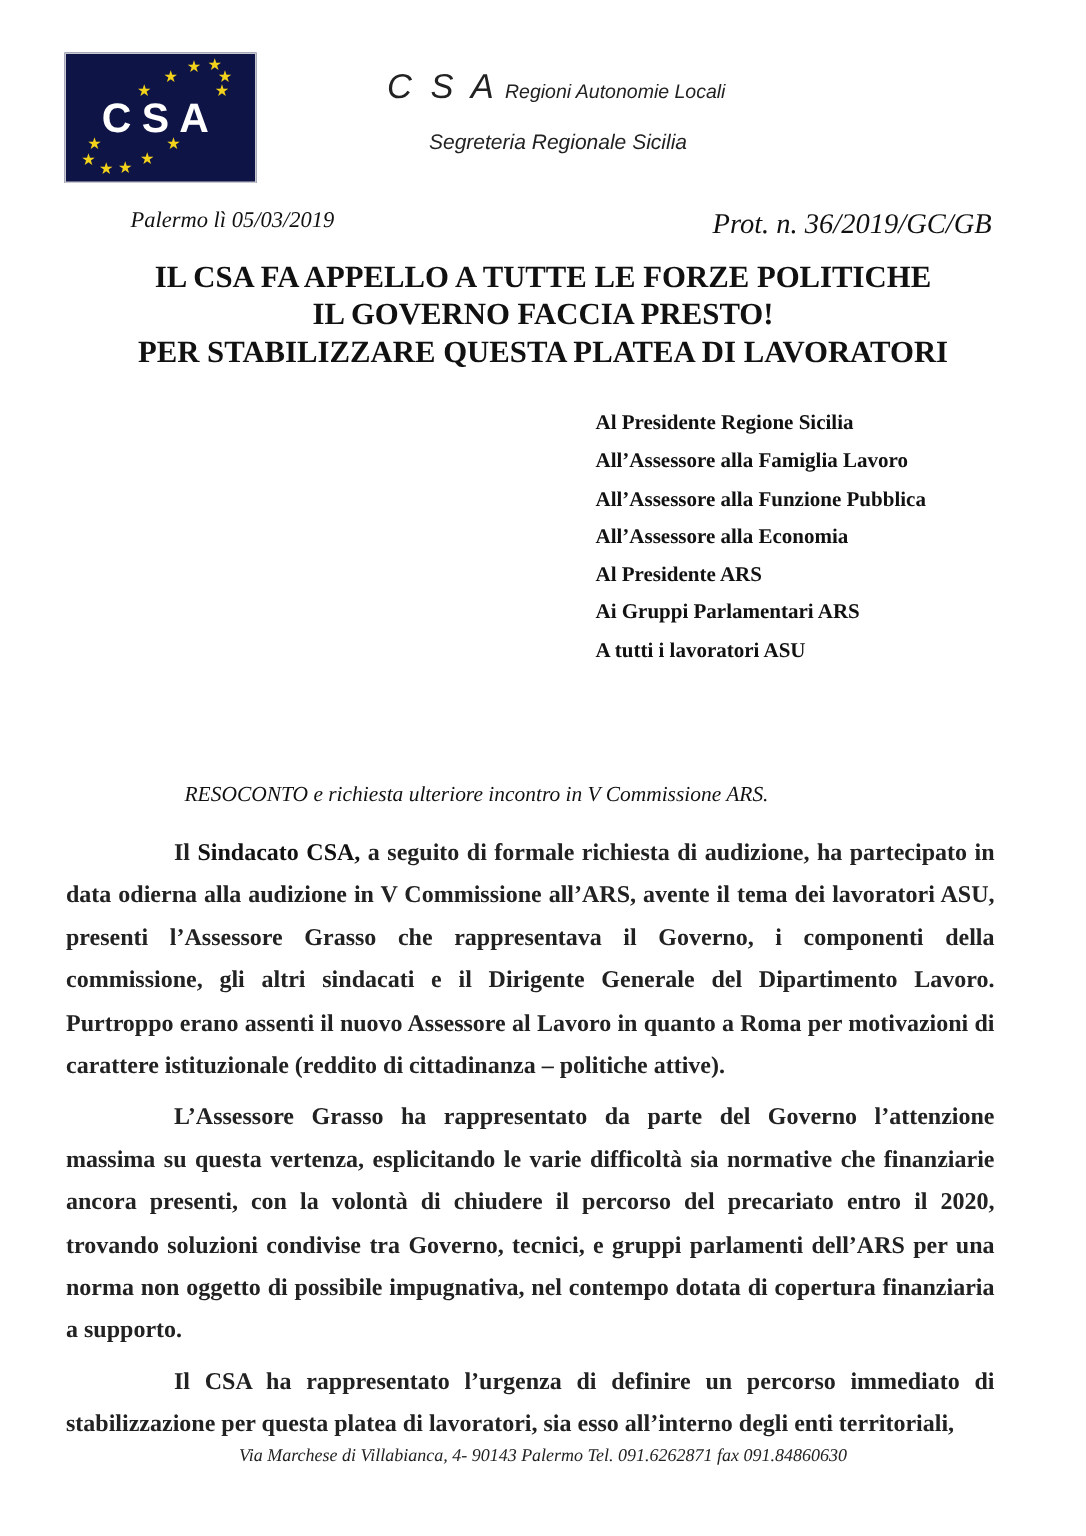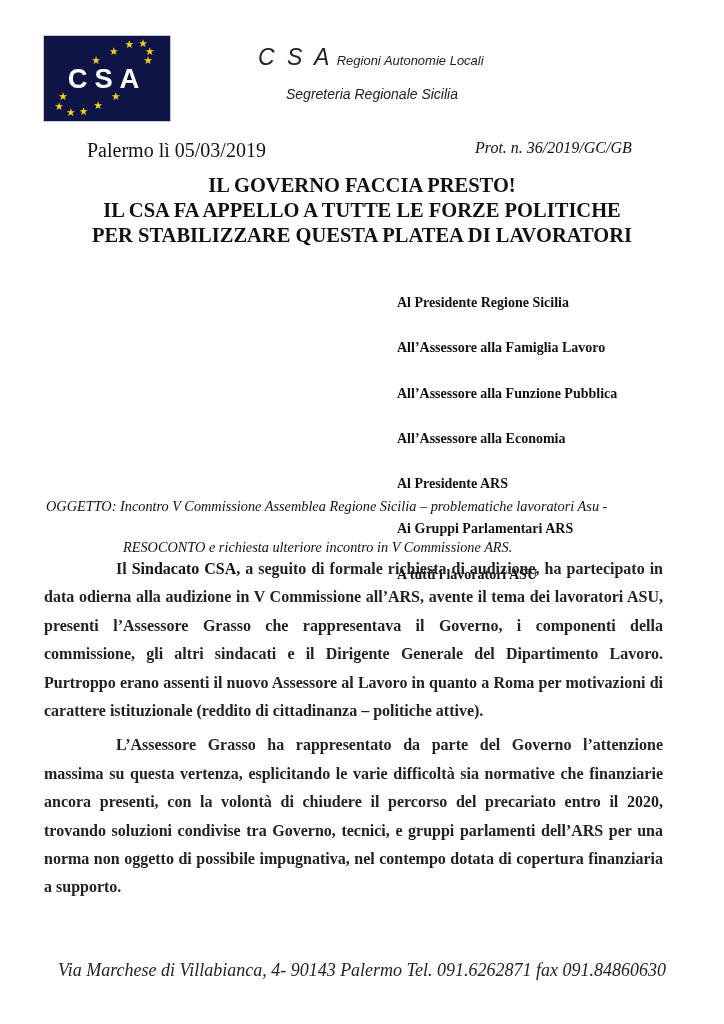--- a/index.html
+++ b/index.html
@@ -24,52 +24,52 @@
     }
     .org-line1 .brand { font-size: 23px; letter-spacing: 3px; }
     .org-line1 .sub { font-size: 13px; }
     .org-line2 {
       left: 286px; top: 86px; white-space: nowrap;
       font-family: "Liberation Sans", "DejaVu Sans", sans-serif; font-style: italic;
       font-size: 14px; color: #222;
     }
 
     
-    .place-date { left: 87px; top: 139px; font-size: 20px; }
-    .protocol { left: 475px; top: 139px; font-style: italic; font-size: 16px; }
+    .place-date { left: 87px; top: 139px; font-style: italic; font-size: 15px; }
+    .protocol { left: 475px; top: 139px; font-style: italic; font-size: 19px; }
 
     
     .title {
       left: 0; width: 724px; top: 173px; text-align: center;
       font-weight: bold; font-size: 20.5px; line-height: 25px; color: #111;
     }
 
     
     .recipients { left: 397px; top: 273px; font-weight: bold; font-size: 14px; }
-    .recipients div { height: 25.3px; line-height: 20px; white-space: nowrap; margin-top: 20px; }
+    .recipients div { height: 25.3px; line-height: 20px; white-space: nowrap; }
 
     
     .subject {
       left: 46px; top: 498px; width: 640px; font-style: italic; font-size: 14.3px;
       line-height: 17px; color: #111;
     }
     .subject .l2 { padding-left: 77px; margin-top: 24px; }
 
     
     .body-text {
       left: 44px; top: 555px; width: 619px; font-size: 16px; line-height: 28.4px;
       text-align: justify; color: #222; font-weight: bold;
     }
     .body-text p { margin: 0 0 6px 0; text-indent: 72px; }
     .body-text b { color: #111; }
 
     
     .footer {
       left: 0; width: 724px; top: 962px; text-align: center; font-style: italic;
-      font-size: 18px; line-height: 16px; color: #222;
+      font-size: 12px; line-height: 16px; color: #222;
     }
     .footer a { color: #2a3fa8; text-decoration: underline; }
   </style>
 </head>
 <body>
 
 <div class="abs logo">
   <svg viewBox="0 0 128 87">
     <g fill="#f2d21b">
       <text x="66" y="19" font-size="11">★</text>
@@ -92,40 +92,40 @@
 <div class="abs org-line1">
   <span class="brand">C S A</span>
   <span class="sub">Regioni Autonomie Locali</span>
 </div>
 <div class="abs org-line2">Segreteria Regionale Sicilia</div>
 
 <div class="abs place-date">Palermo lì 05/03/2019</div>
 <div class="abs protocol">Prot. n. 36/2019/GC/GB</div>
 
 <div class="abs title">
+  <div>IL CSA FA APPELLO A TUTTE LE FORZE POLITICHE</div>
   <div>IL GOVERNO FACCIA PRESTO!</div>
-  <div>IL CSA FA APPELLO A TUTTE LE FORZE POLITICHE</div>
   <div>PER STABILIZZARE QUESTA PLATEA DI LAVORATORI</div>
 </div>
 
 <div class="abs recipients">
   <div>Al Presidente Regione Sicilia</div>
   <div>All’Assessore alla Famiglia Lavoro</div>
   <div>All’Assessore alla Funzione Pubblica</div>
   <div>All’Assessore alla Economia</div>
   <div>Al Presidente ARS</div>
   <div>Ai Gruppi Parlamentari ARS</div>
   <div>A tutti i lavoratori ASU</div>
 </div>
 
 <div class="abs subject">
-  <div>OGGETTO: Incontro V Commissione Assemblea Regione Sicilia – problematiche lavoratori Asu -</div>
   <div class="l2">RESOCONTO  e richiesta ulteriore incontro in V Commissione ARS.</div>
 </div>
 
 <div class="abs body-text">
   <p><span>Il </span><b>Sindacato CSA,</b><span> a seguito di formale richiesta di audizione, ha partecipato in data odierna alla audizione in V Commissione all’ARS, avente il tema dei lavoratori ASU, presenti l’Assessore Grasso che rappresentava il Governo, i componenti della commissione, gli altri sindacati e il Dirigente Generale del Dipartimento Lavoro. Purtroppo erano assenti il nuovo Assessore al Lavoro in quanto a Roma per motivazioni di carattere istituzionale (reddito di cittadinanza – politiche attive).</span></p>
   <p>L’Assessore Grasso ha rappresentato da parte del Governo l’attenzione massima su questa vertenza, esplicitando le varie difficoltà sia normative che finanziarie ancora presenti, con la volontà di chiudere il percorso del precariato entro il 2020, trovando soluzioni condivise tra Governo, tecnici, e gruppi parlamenti dell’ARS per una norma non oggetto di possibile impugnativa, nel contempo dotata di copertura finanziaria a supporto.</p>
+  <p>Il CSA ha rappresentato l’urgenza di definire un percorso immediato di stabilizzazione per questa platea di lavoratori, sia esso all’interno degli enti territoriali,</p>
 </div>
 
 <div class="abs footer">
   <div>Via  Marchese di Villabianca, 4- 90143 Palermo Tel. 091.6262871 fax 091.84860630</div>
 </div>
 
 </body></html>

